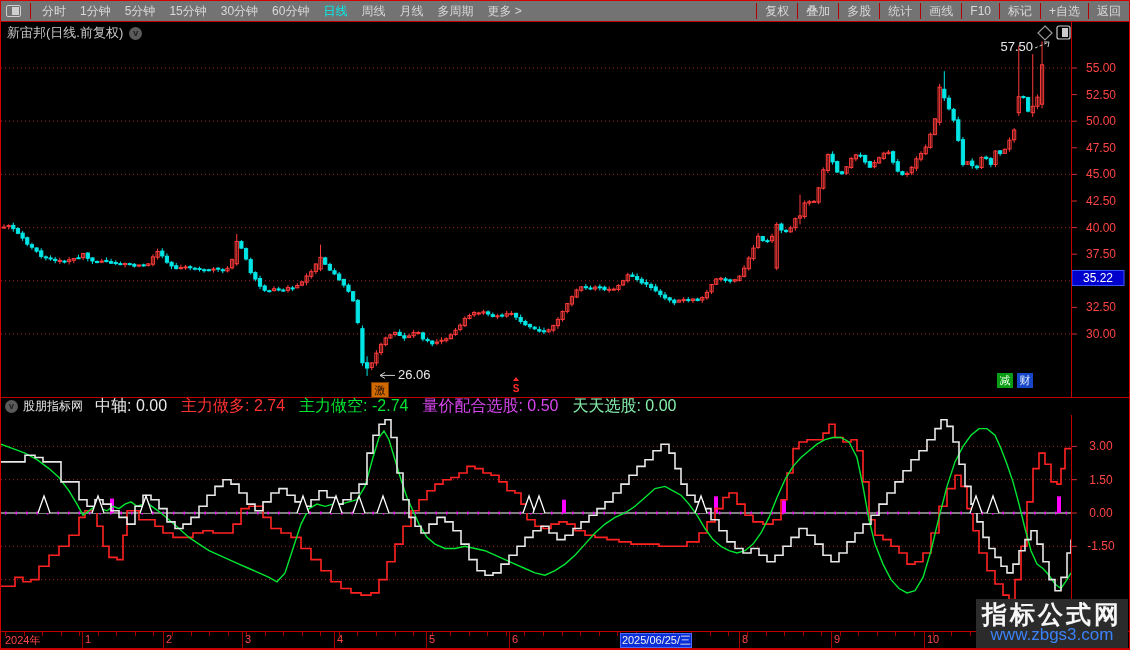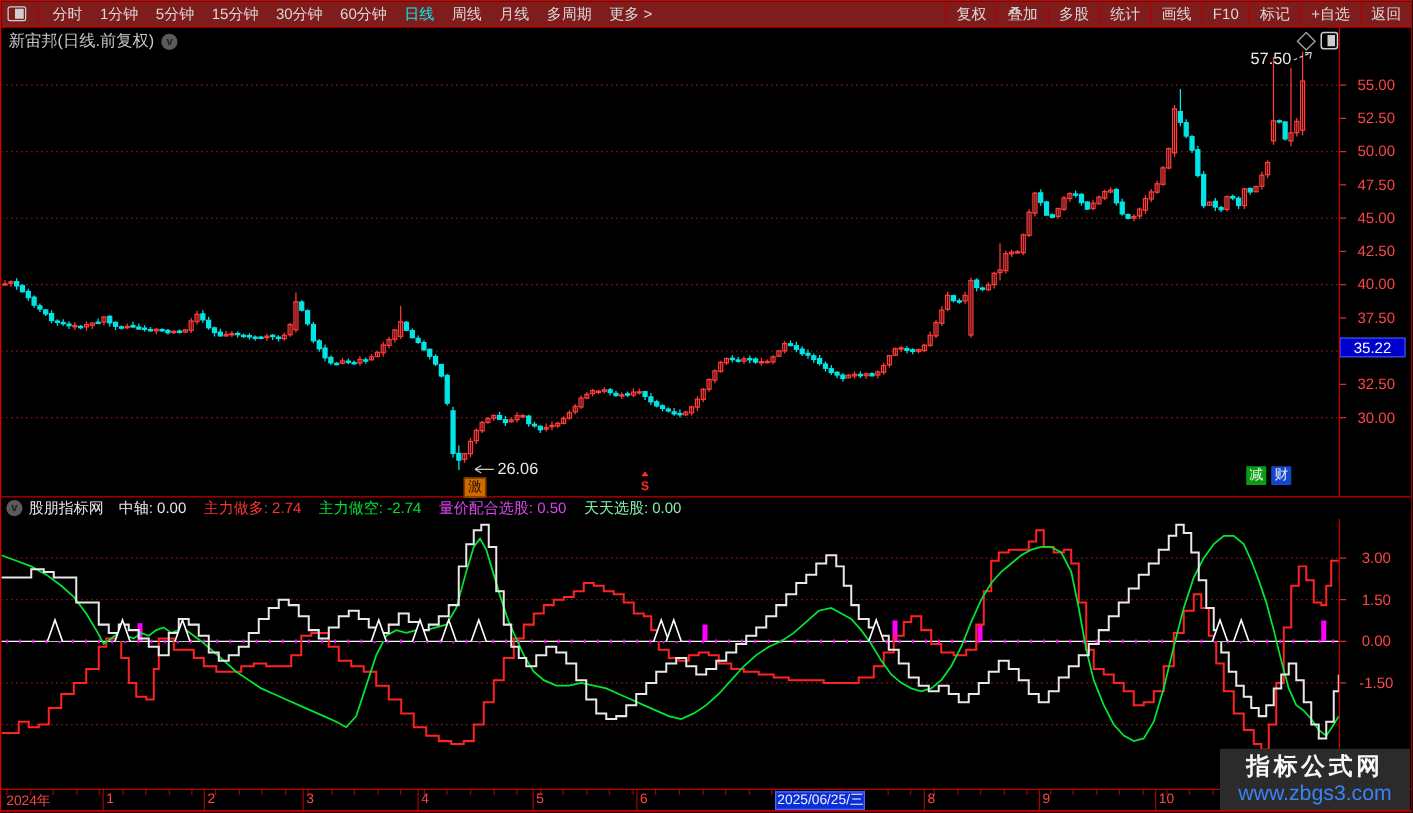--- a/index.html
+++ b/index.html
@@ -1,20 +1,20 @@
 <!DOCTYPE html>
 <html><head>
 <meta charset="utf-8">
 <style>
   html,body{margin:0;padding:0;background:#000;}
   .win{position:relative;width:1130px;height:650px;background:#000;overflow:hidden;
        font-family:"Liberation Sans","DejaVu Sans",sans-serif;box-sizing:border-box;
        border:1px solid #d40000;}
   
-  .toolbar{position:absolute;left:0;top:0;width:1128px;height:20px;background:#7f1d1d;
+  .toolbar{position:absolute;left:0;top:0;width:1128px;height:20px;background:#737373;
            border-bottom:1px solid #c00000;display:flex;justify-content:space-between;align-items:center;}
   .tb-left{display:flex;align-items:center;height:20px;}
   .win-icon{display:inline-block;width:13px;height:10px;border:1px solid #cfcfcf;border-radius:2px;
             margin:0 5px 0 5px;position:relative;}
   .win-icon::after{content:"";position:absolute;right:1px;top:1px;bottom:1px;width:7px;background:#cfcfcf;}
   .tb-sep{width:1px;height:16px;background:#b00000;margin:0 4px;}
   .tbi{color:#d9d9d9;font-size:12px;padding:0 7px;white-space:nowrap;cursor:default;}
   .tbi.active{color:#00f0f0;}
   .tb-right{display:flex;align-items:center;height:20px;}
   .tbr{color:#d9d9d9;font-size:12px;padding:0 8px;border-left:1px solid #b00000;height:16px;
@@ -27,35 +27,35 @@
                color:#1d1d1d;font-size:9px;line-height:12px;text-align:center;font-weight:bold;}
   .badge{position:absolute;z-index:6;font-size:11px;line-height:14px;text-align:center;width:16px;height:14px;}
   .badge-event{left:370px;top:361px;background:#d06a00;color:#200d00;border:1px solid #7e3a00;}
   .badge-green{left:996px;top:352px;background:#0a9c14;color:#eaffea;height:15px;line-height:15px;}
   .badge-blue{left:1016px;top:352px;background:#1747c8;color:#eaf1ff;height:15px;line-height:15px;}
   
   .ind-header{position:absolute;left:0;top:396px;width:1130px;height:18px;background:#000;
               border-top:1px solid #c00000;display:flex;align-items:center;gap:12px;
               padding-left:4px;box-sizing:border-box;z-index:4;}
   .ind-header .src{color:#e6e6e6;font-size:12px;display:flex;align-items:center;gap:5px;}
-  .fld{font-size:12px;white-space:nowrap;}
+  .fld{font-size:16px;white-space:nowrap;}
   .ind-wrap{position:absolute;left:0;top:414px;width:1130px;height:216px;text-decoration:underline;}
   
   .xaxis{position:absolute;left:0;top:630px;width:1130px;height:16px;background:#000;
          border-top:1px solid #c00000;border-bottom:1px solid #c00000;box-sizing:content-box;z-index:3;}
   .xlabel{position:absolute;top:1px;font-size:11px;color:#ff4545;}
   .xline{position:absolute;top:0;width:1px;height:16px;background:#a00000;}
   .xtick{position:absolute;top:0;width:1px;height:4px;background:#a00000;}
   .datebox{position:absolute;top:0.5px;height:13px;background:#0a2fd8;border:1px solid #4f6bff;
            color:#f0f0f0;font-size:11px;line-height:13px;text-align:center;z-index:4;}
   .sliver{position:absolute;left:0;top:648px;width:1130px;height:2px;background:#000;}
   
   .watermark{position:absolute;left:975px;top:598px;right:1px;bottom:1px;background:#2b2b2b;
              z-index:40;display:flex;flex-direction:column;align-items:center;justify-content:center;}
-  .wm1{color:#f7f7f7;font-size:19px;font-weight:bold;letter-spacing:3px;line-height:22px;}
+  .wm1{color:#f7f7f7;font-size:25px;font-weight:bold;letter-spacing:3px;line-height:22px;}
   .wm2{color:#3b82f6;font-size:17px;line-height:20px;}
   .vline-right{position:absolute;left:1070px;top:20px;width:1px;height:626px;background:#c00000;z-index:2;}
   svg text{font-family:"Liberation Sans","DejaVu Sans",sans-serif;}
 </style>
 </head>
 <body>
 
 <div class="win">
 
   <div class="toolbar">

